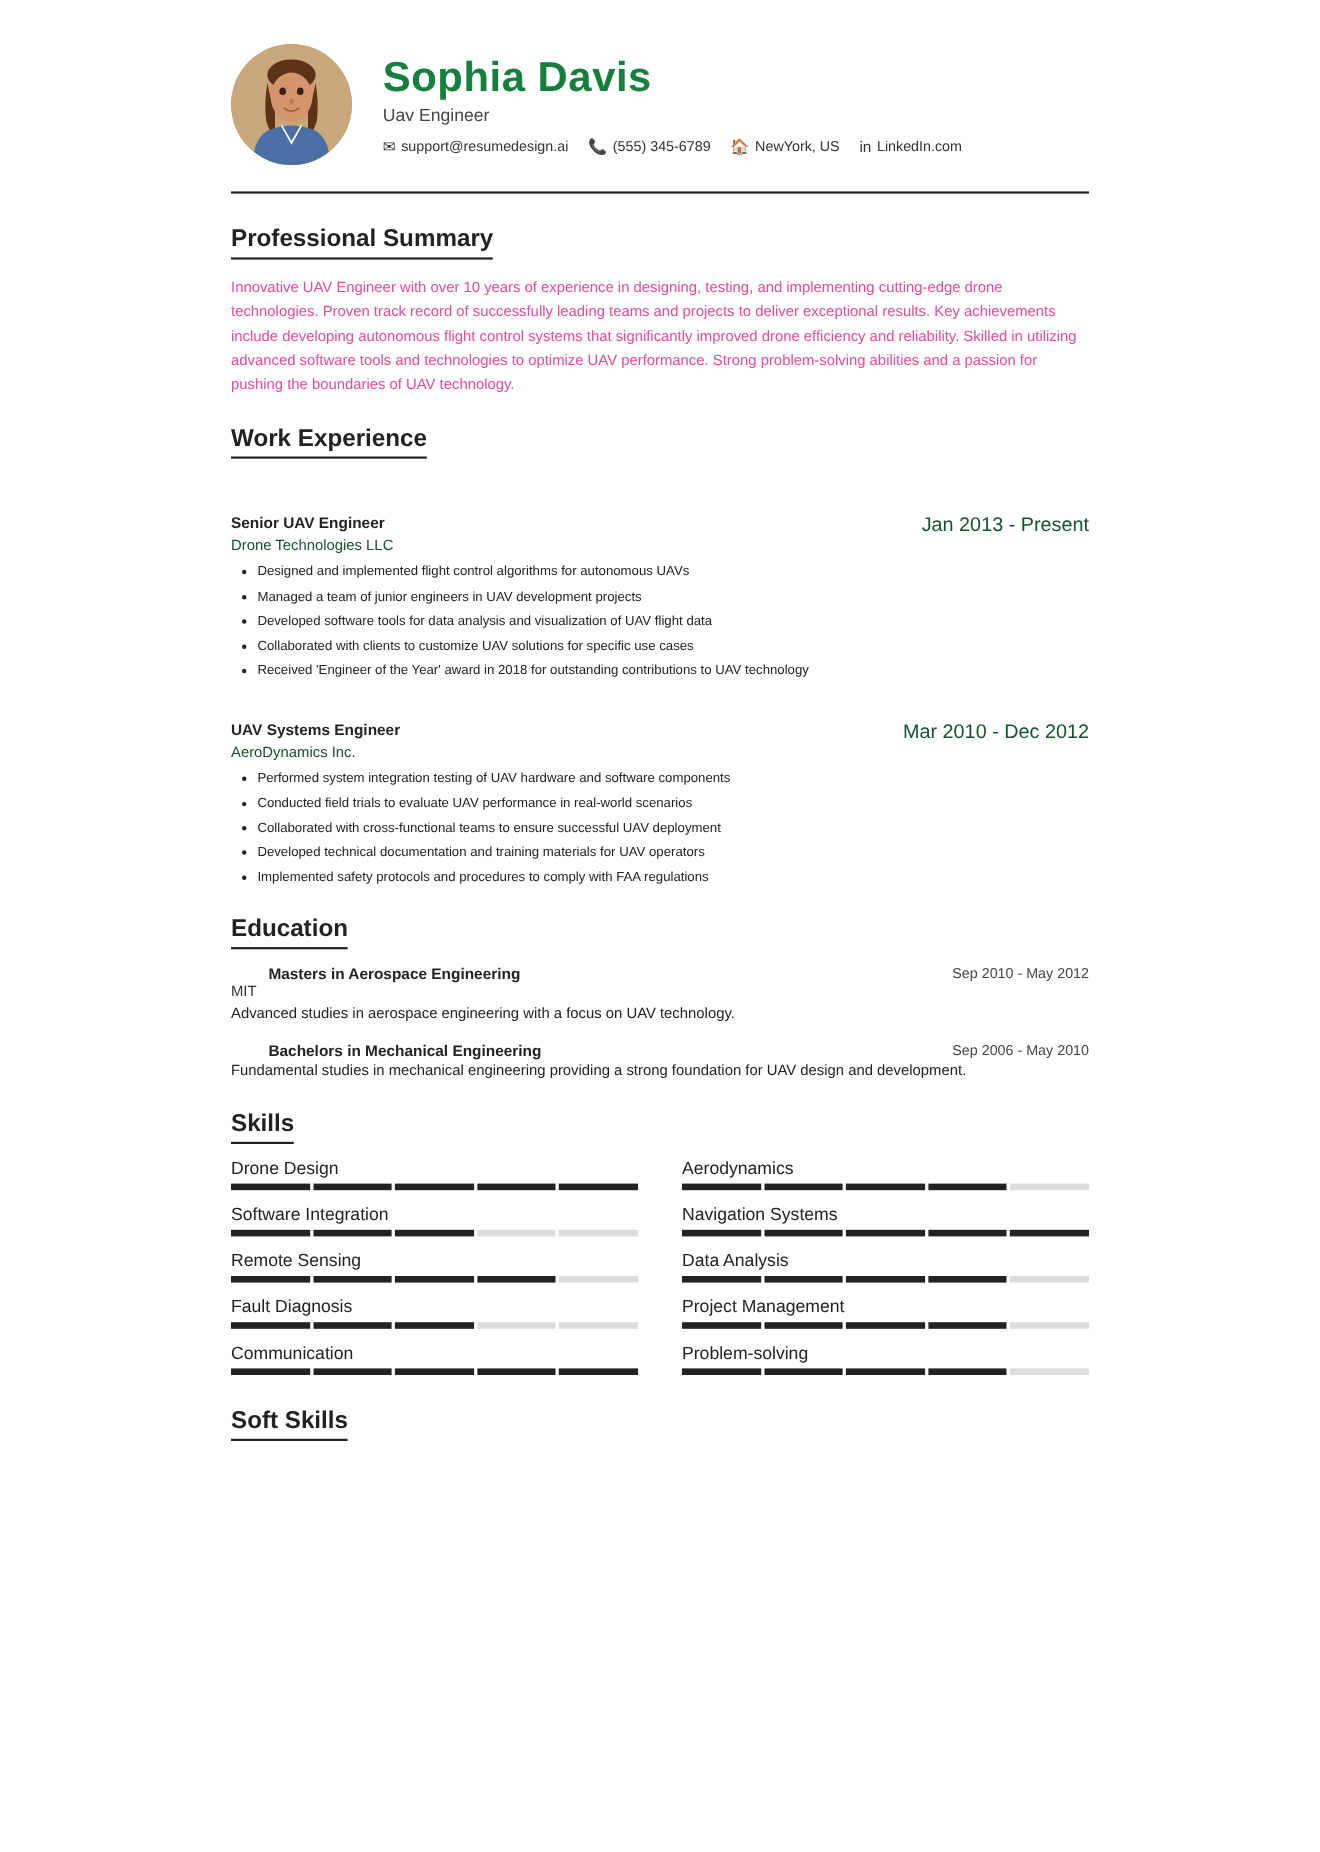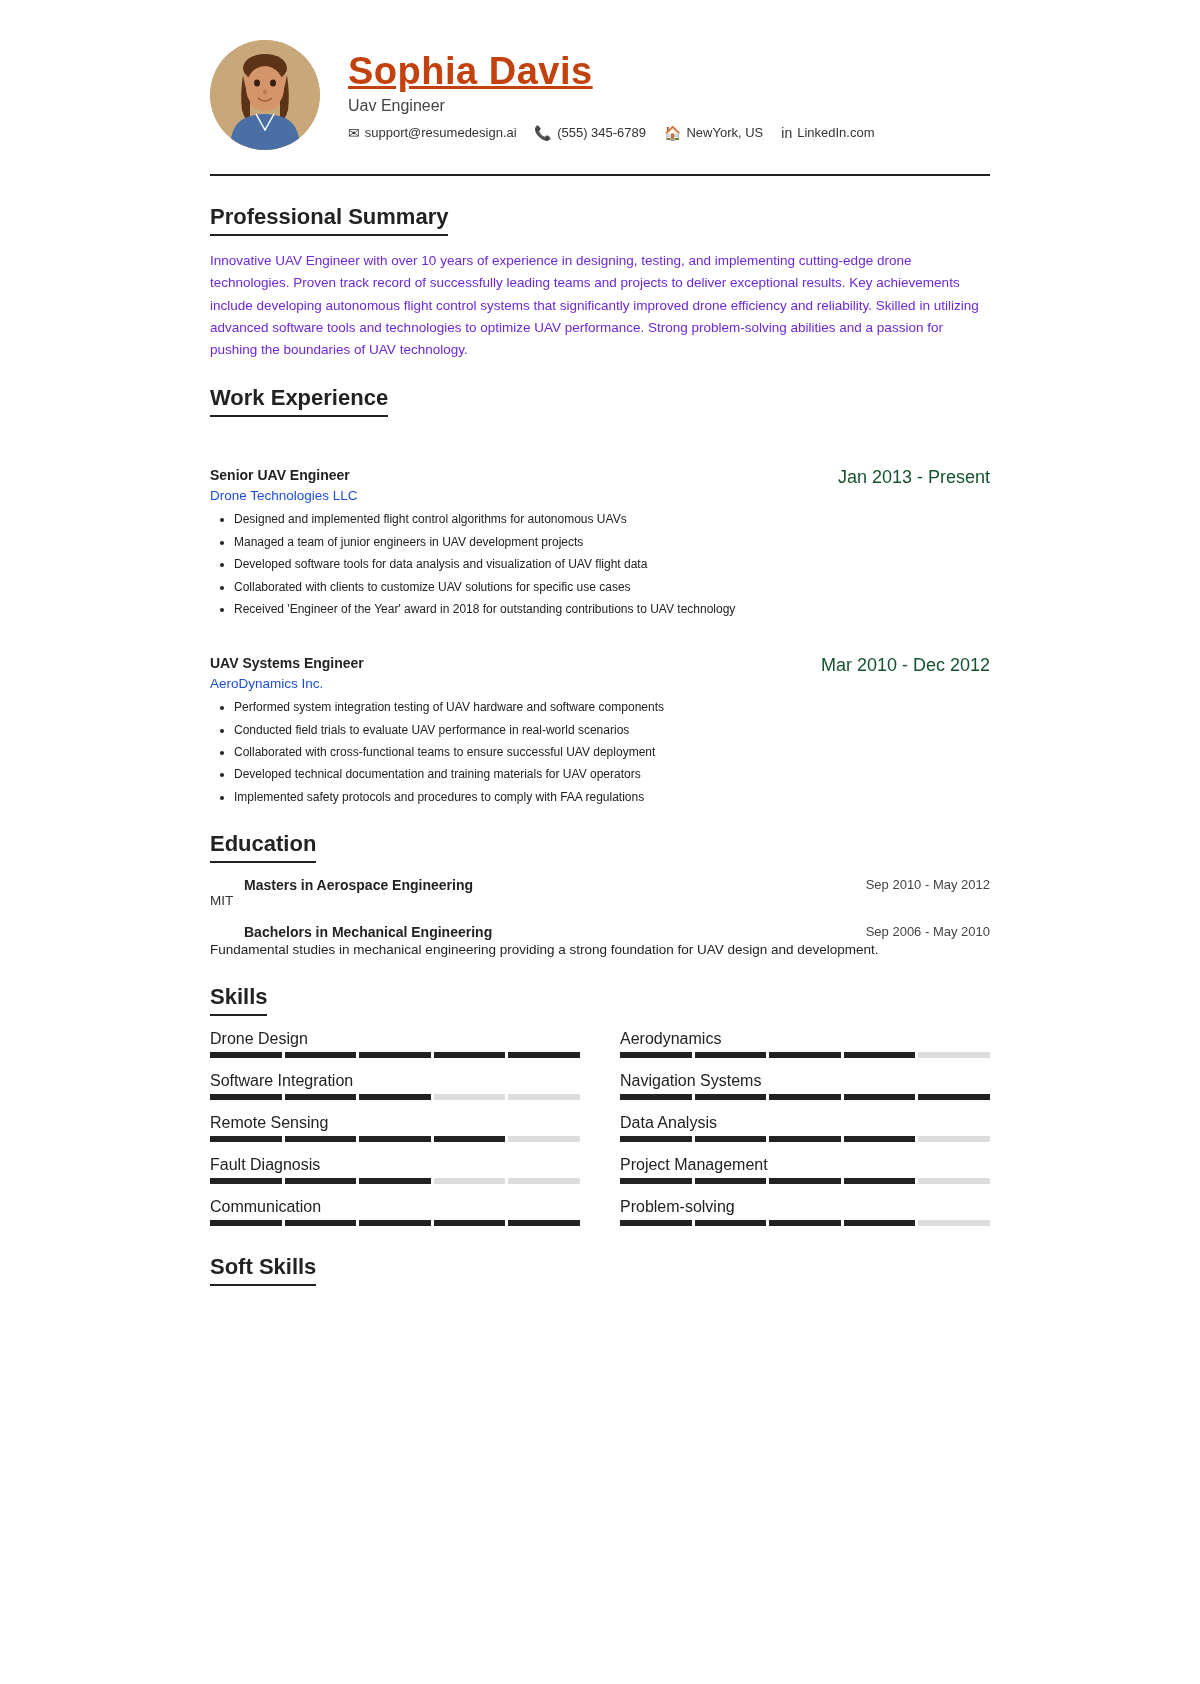--- a/index.html
+++ b/index.html
@@ -34,23 +34,22 @@
       justify-content: center;
     }
     .avatar svg {
       width: 110px;
       height: 110px;
     }
     .header-info h1 {
       font-size: 38px;
       font-weight: 800;
       letter-spacing: 0.5px;
-      color: #c2410c;
+      color: #15803d;
       margin-bottom: 4px;
-      text-decoration: underline;
     }
     .header-info .title {
       font-size: 16px;
       color: #444;
       margin-bottom: 10px;
     }
     .contact-row {
       display: flex;
       flex-wrap: wrap;
       gap: 18px;
@@ -76,21 +75,21 @@
       border-bottom: 2.5px solid #222;
       padding-bottom: 4px;
       margin-bottom: 14px;
       display: inline-block;
     }
 
     
     .summary-text {
       font-size: 13.5px;
       line-height: 1.65;
-      color: #6d28d9;
+      color: #ec4899;
     }
 
     
     .job {
       margin-bottom: 18px;
     }
     .job-header {
       display: flex;
       justify-content: space-between;
       align-items: flex-start;
@@ -101,21 +100,21 @@
       font-size: 14px;
     }
     .job-date {
       font-size: 18px;
       color: #14532d;
       white-space: nowrap;
       margin-left: 20px;
     }
     .job-company {
       font-size: 13.5px;
-      color: #1d4ed8;
+      color: #14532d;
       margin-bottom: 6px;
     }
     .job-bullets {
       list-style: disc;
       padding-left: 24px;
       font-size: 12px;
       line-height: 1.7;
     }
     .job-bullets li {
       margin-bottom: 2px;
@@ -275,20 +274,21 @@
 
 <div class="section">
   <div class="section-title">Education</div>
 
   <div class="edu-item">
     <div class="edu-header">
       <div class="edu-degree">Masters in Aerospace Engineering</div>
       <div class="edu-date">Sep 2010 - May 2012</div>
     </div>
     <div class="edu-school">MIT</div>
+    <div class="edu-desc">Advanced studies in aerospace engineering with a focus on UAV technology.</div>
   </div>
 
   <div class="edu-item">
     <div class="edu-header">
       <div class="edu-degree">Bachelors in Mechanical Engineering</div>
       <div class="edu-date">Sep 2006 - May 2010</div>
     </div>
     <div class="edu-desc">Fundamental studies in mechanical engineering providing a strong foundation for UAV design and development.</div>
   </div>
 </div>

